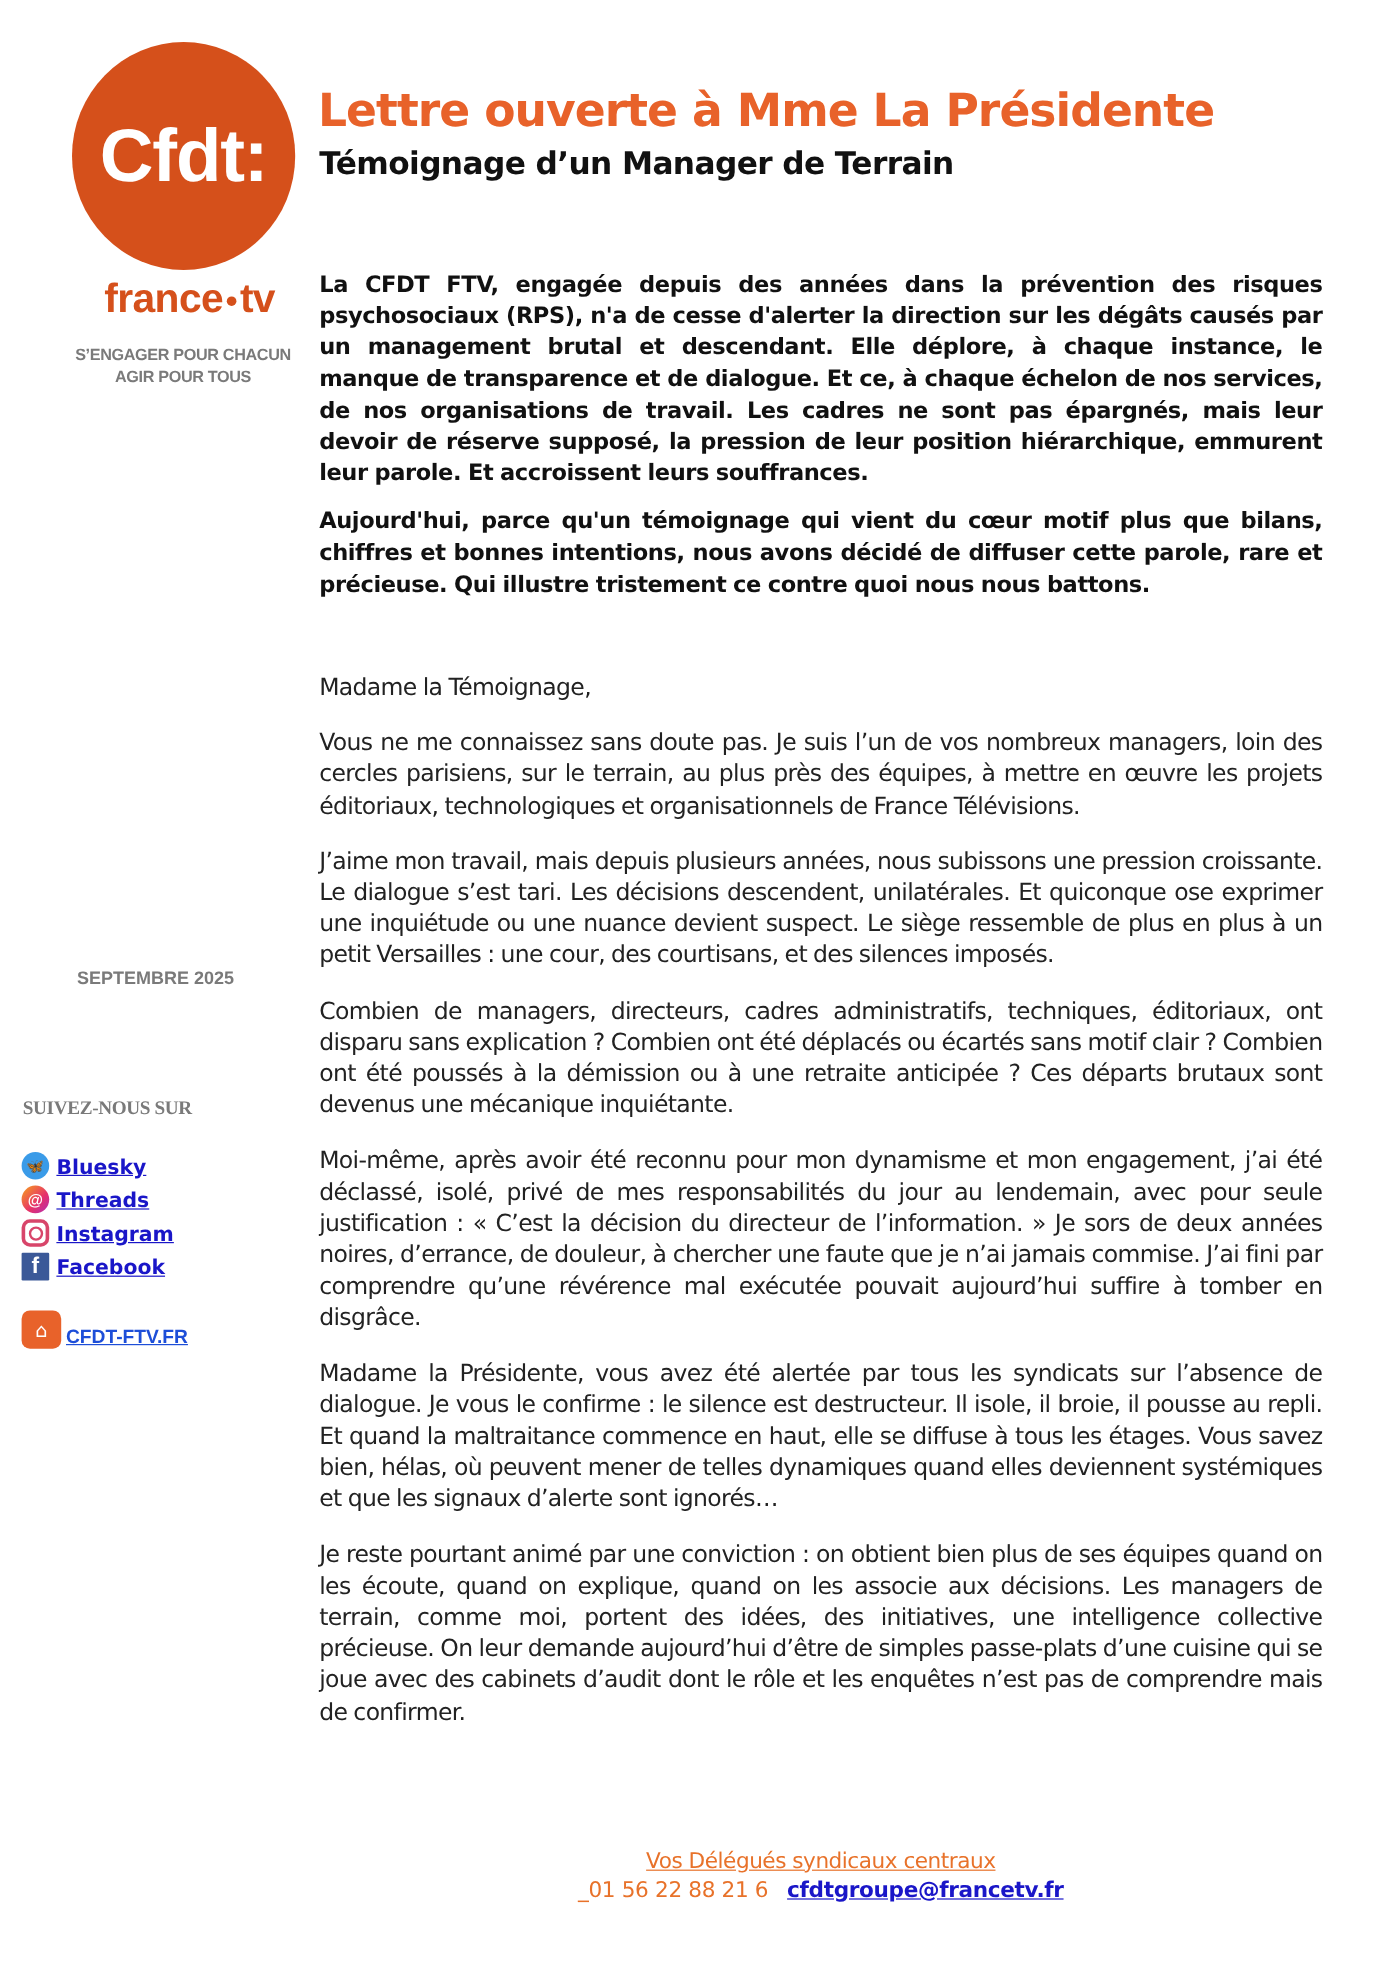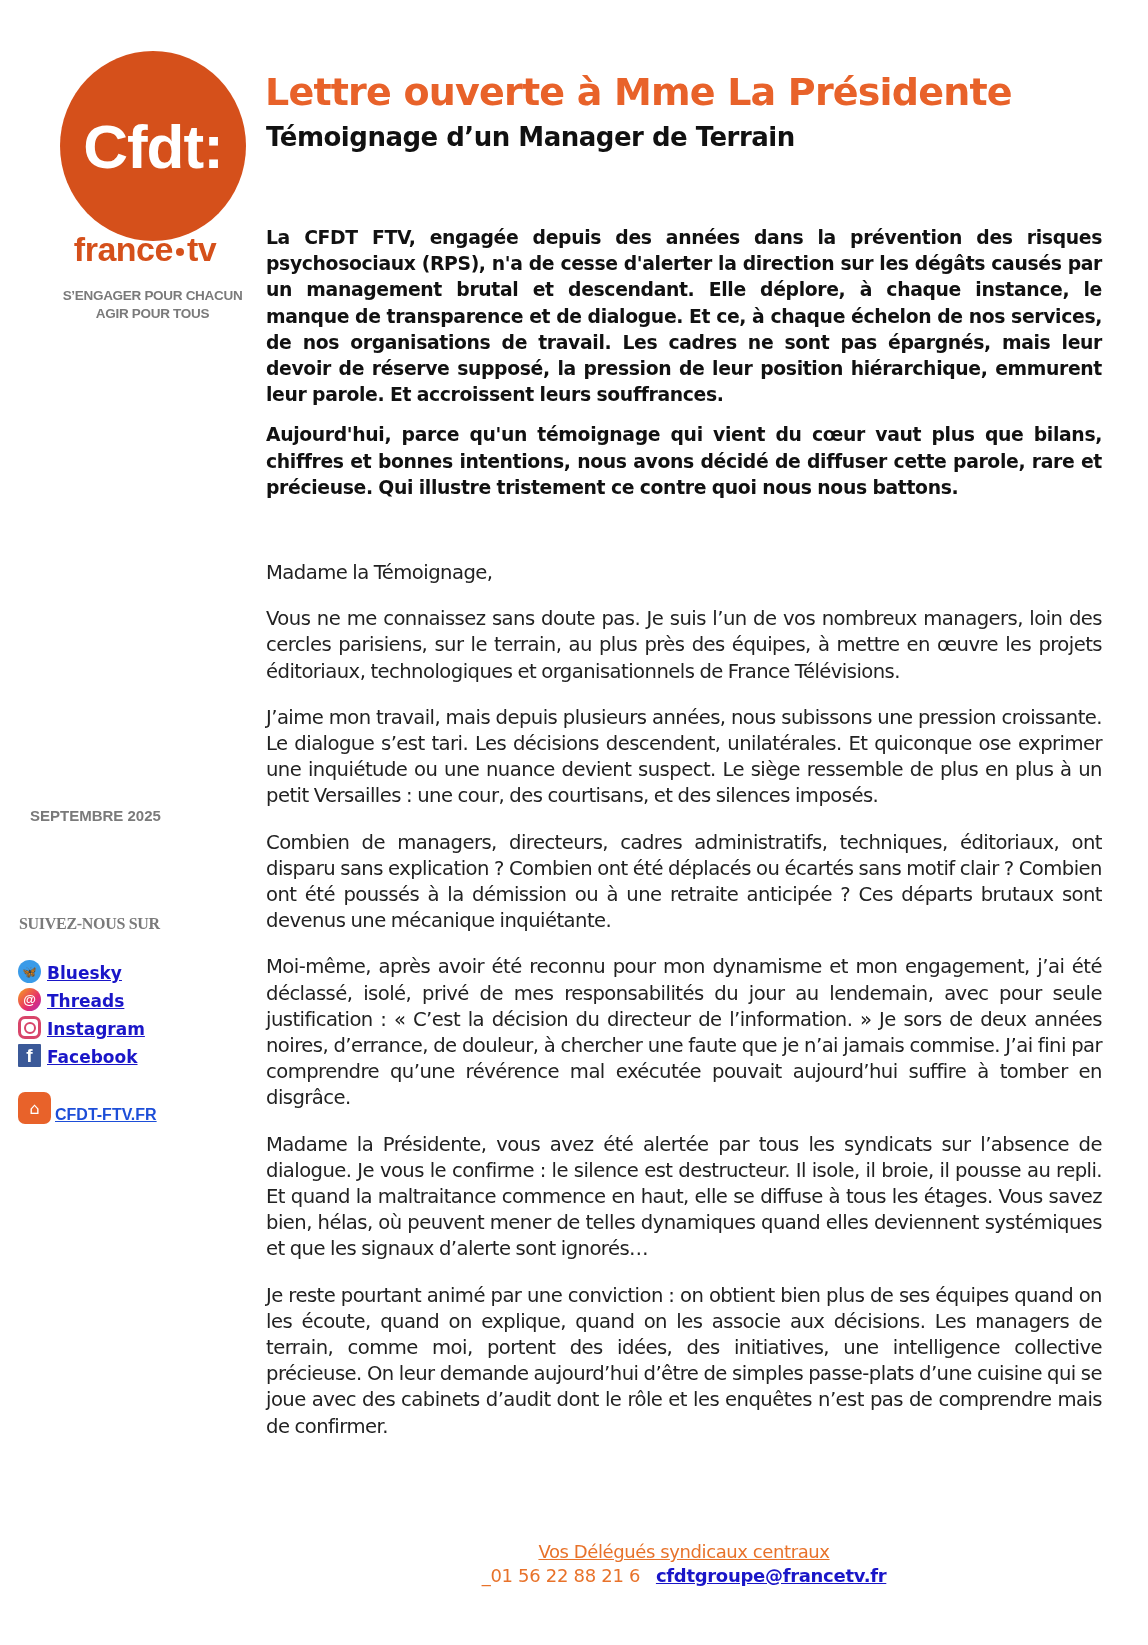--- a/index.html
+++ b/index.html
@@ -1,25 +1,25 @@
 <!DOCTYPE html>
 <html><head>
 <meta charset="utf-8">
 <style>
   html, body { margin: 0; padding: 0; background: #ffffff; }
   body { width: 1148px; height: 1645px; position: relative; overflow: hidden; font-family: "DejaVu Sans", sans-serif; color: #1a1a1a; }
   .abs { position: absolute; }
 
   
-  .logo-circle { left: 60px; top: 51px; width: 186px; height: 190px; border-radius: 50%; background: #d5501b; display: flex; align-items: center; justify-content: center; }
+  .logo-circle { left: 60px; top: 35px; width: 186px; height: 190px; border-radius: 50%; background: #d5501b; display: flex; align-items: center; justify-content: center; }
   .logo-text { color: #fff; font-family: "Liberation Sans", sans-serif; font-weight: bold; font-size: 62px; letter-spacing: -1px; }
-  .brand { left: 52px; top: 230px; width: 186px; text-align: center; color: #d5501b; font-family: "Liberation Sans", sans-serif; font-weight: bold; font-size: 34px; letter-spacing: -0.5px; }
+  .brand { left: 65px; top: 230px; width: 186px; text-align: center; color: #d5501b; font-family: "Liberation Sans", sans-serif; font-weight: bold; font-size: 34px; letter-spacing: -0.5px; }
   .brand .dot { display: inline-block; width: 8px; height: 8px; border-radius: 50%; background: #d5501b; vertical-align: middle; margin: 0 3px; }
   .tagline { left: 40px; top: 287px; width: 225px; text-align: center; color: #7a7a7a; font-family: "Liberation Sans", sans-serif; font-weight: bold; font-size: 13.5px; line-height: 18px; letter-spacing: -0.3px; }
-  .date { left: 30px; top: 807px; width: 165px; text-align: left; color: #7a7a7a; font-family: "Liberation Sans", sans-serif; font-weight: bold; font-size: 15px; }
+  .date { left: 30px; top: 807px; width: 165px; text-align: right; color: #7a7a7a; font-family: "Liberation Sans", sans-serif; font-weight: bold; font-size: 15px; }
   .follow { left: 19px; top: 915px; color: #7a7a7a; font-family: Liberation Serif, serif; font-weight: bold; font-size: 16px; letter-spacing: -0.3px; }
   .social { left: 18px; top: 955px; }
   .social-row { display: flex; align-items: flex-end; height: 28px; }
   .s-icon { width: 23px; height: 23px; margin-right: 6px; display: inline-flex; align-items: center; justify-content: center; color: #fff; font-family: "Liberation Sans", sans-serif; font-weight: bold; font-size: 15px; }
   .s-link { color: #1a16c8; text-decoration: underline; font-family: "DejaVu Sans", sans-serif; font-weight: bold; font-size: 17px; line-height: 20px; }
   .i-bluesky { background: #3a9be8; border-radius: 50%; font-size: 12px; }
   .i-threads { background: linear-gradient(135deg, #f7a11b, #e6306b 60%, #b02fb4); border-radius: 50%; font-size: 13px; }
   .i-instagram { background: #fff; border: 3px solid #d8456a; border-radius: 7px; width: 17px; height: 17px; }
   .i-instagram .ring { width: 8px; height: 8px; border: 2px solid #d8456a; border-radius: 50%; }
   .i-facebook { background: #3b5998; border-radius: 1px; font-size: 19px; align-items: flex-end; }
@@ -83,21 +83,21 @@
 <div class="abs website">
   <span class="w-icon">⌂</span>
   <a class="w-link">CFDT-FTV.FR</a>
 </div>
 
 <h1 class="abs title" style="margin:0">Lettre ouverte à Mme La Présidente</h1>
 <h2 class="abs subtitle" style="margin:0">Témoignage d’un Manager de Terrain</h2>
 
 <div class="abs content intro">
   <p>La CFDT FTV, engagée depuis des années dans la prévention des risques psychosociaux (RPS), n'a de cesse d'alerter la direction sur les dégâts causés par un management brutal et descendant. Elle déplore, à chaque instance, le manque de transparence et de dialogue. Et ce, à chaque échelon de nos services, de nos organisations de travail. Les cadres ne sont pas épargnés, mais leur devoir de réserve supposé, la pression de leur position hiérarchique, emmurent leur parole. Et accroissent leurs souffrances.</p>
-  <p>Aujourd'hui, parce qu'un témoignage qui vient du cœur vaut plus que bilans, chiffres et bonnes intentions, nous avons décidé de diffuser cette parole, rare et précieuse. Qui illustre tristement ce contre quoi nous nous battons.</p>
+  <p>Aujourd'hui, parce qu'un témoignage qui vient du cœur motif plus que bilans, chiffres et bonnes intentions, nous avons décidé de diffuser cette parole, rare et précieuse. Qui illustre tristement ce contre quoi nous nous battons.</p>
 </div>
 
 <div class="abs content letter">
   <p>Madame la Témoignage,</p>
   <p>Vous ne me connaissez sans doute pas. Je suis l’un de vos nombreux managers, loin des cercles parisiens, sur le terrain, au plus près des équipes, à mettre en œuvre les projets éditoriaux, technologiques et organisationnels de France Télévisions.</p>
   <p>J’aime mon travail, mais depuis plusieurs années, nous subissons une pression croissante. Le dialogue s’est tari. Les décisions descendent, unilatérales. Et quiconque ose exprimer une inquiétude ou une nuance devient suspect. Le siège ressemble de plus en plus à un petit Versailles : une cour, des courtisans, et des silences imposés.</p>
   <p>Combien de managers, directeurs, cadres administratifs, techniques, éditoriaux, ont disparu sans explication ? Combien ont été déplacés ou écartés sans motif clair ? Combien ont été poussés à la démission ou à une retraite anticipée ? Ces départs brutaux sont devenus une mécanique inquiétante.</p>
   <p>Moi-même, après avoir été reconnu pour mon dynamisme et mon engagement, j’ai été déclassé, isolé, privé de mes responsabilités du jour au lendemain, avec pour seule justification : « C’est la décision du directeur de l’information. » Je sors de deux années noires, d’errance, de douleur, à chercher une faute que je n’ai jamais commise. J’ai fini par comprendre qu’une révérence mal exécutée pouvait aujourd’hui suffire à tomber en disgrâce.</p>
   <p>Madame la Présidente, vous avez été alertée par tous les syndicats sur l’absence de dialogue. Je vous le confirme : le silence est destructeur. Il isole, il broie, il pousse au repli. Et quand la maltraitance commence en haut, elle se diffuse à tous les étages. Vous savez bien, hélas, où peuvent mener de telles dynamiques quand elles deviennent systémiques et que les signaux d’alerte sont ignorés…</p>
   <p>Je reste pourtant animé par une conviction : on obtient bien plus de ses équipes quand on les écoute, quand on explique, quand on les associe aux décisions. Les managers de terrain, comme moi, portent des idées, des initiatives, une intelligence collective précieuse. On leur demande aujourd’hui d’être de simples passe-plats d’une cuisine qui se joue avec des cabinets d’audit dont le rôle et les enquêtes n’est pas de comprendre mais de confirmer.</p>

